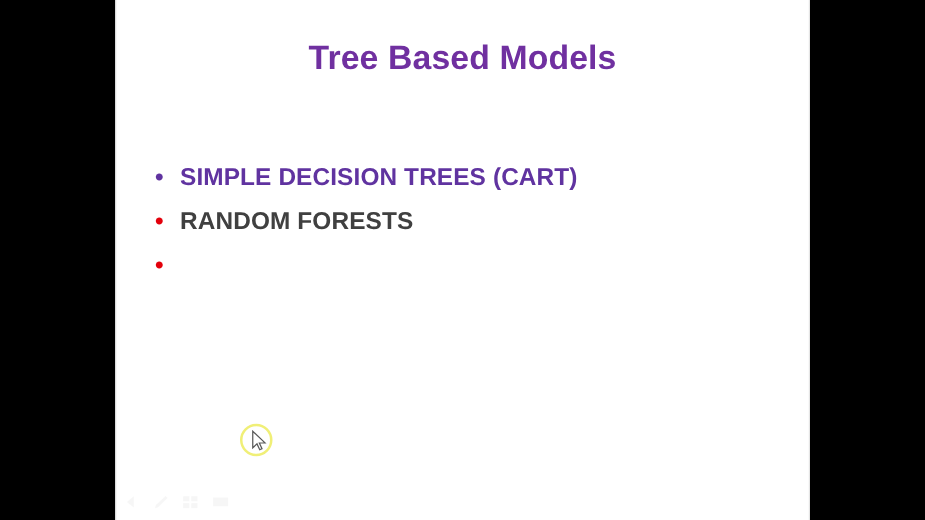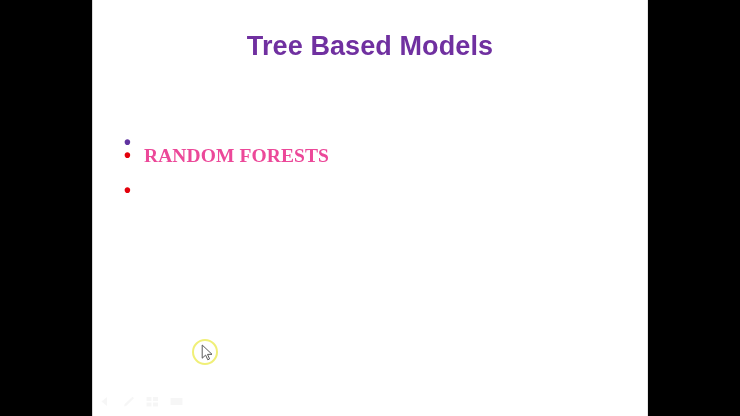--- a/index.html
+++ b/index.html
@@ -153,25 +153,26 @@
   <div class="letterbox letterbox-right"></div>
 
   <div class="slide">
 
     <div class="slide-title" style="color: rgb(112, 48, 160);">Tree Based Models</div>
 
     <ul class="bullet-list">
 
       <li class="bullet-item">
         <span class="bullet-marker" style="color: rgb(96, 51, 160);">•</span>
+        <span class="bullet-text" style="color: rgb(96, 51, 160);">SIMPLE DECISION TREES (CART)</span>
       </li>
 
       <li class="bullet-item">
         <span class="bullet-marker" style="color: rgb(227, 0, 11);">•</span>
-        <span class="bullet-text" style="color: #ec4899; font-family: Liberation Serif, serif;">RANDOM FORESTS</span>
+        <span class="bullet-text" style="color: #404040;">RANDOM FORESTS</span>
       </li>
 
       <li class="bullet-item">
         <span class="bullet-marker" style="color: rgb(227, 0, 11);">•</span>
       </li>
 
     </ul>
 
     <div class="slideshow-controls">
       <span class="ctl-icon">

